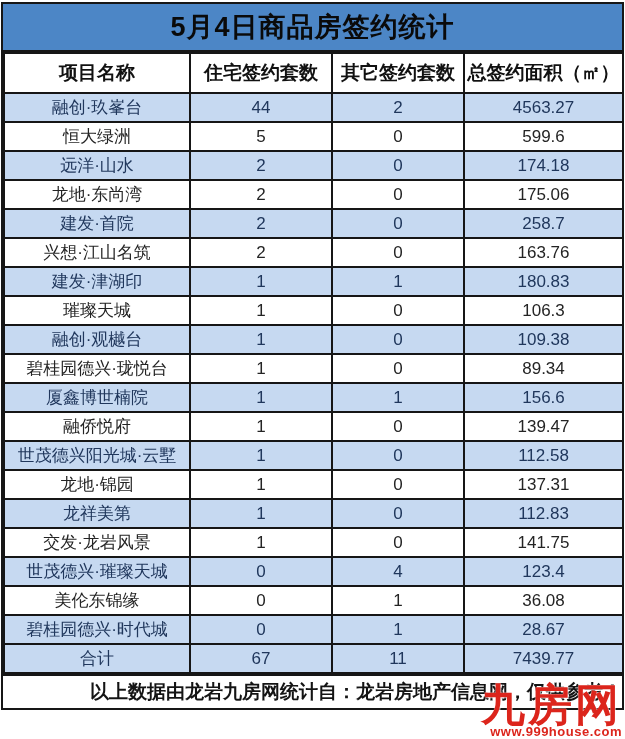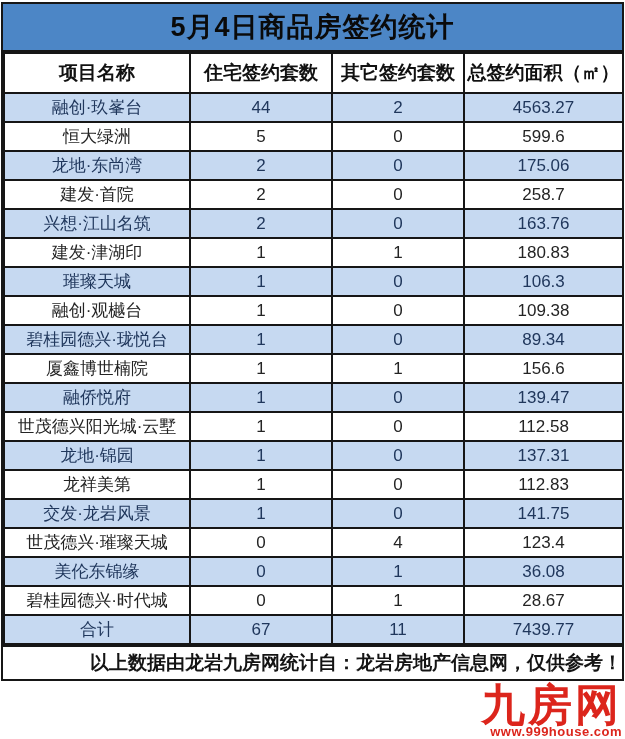--- a/index.html
+++ b/index.html
@@ -108,20 +108,26 @@
     <td>2</td>
     <td>4563.27</td>
   </tr>
         <tr>
     <td>恒大绿洲</td>
     <td>5</td>
     <td>0</td>
     <td>599.6</td>
   </tr>
         <tr>
+    <td>远洋·山水</td>
+    <td>2</td>
+    <td>0</td>
+    <td>174.18</td>
+  </tr>
+        <tr>
     <td>龙地·东尚湾</td>
     <td>2</td>
     <td>0</td>
     <td>175.06</td>
   </tr>
         <tr>
     <td>建发·首院</td>
     <td>2</td>
     <td>0</td>
     <td>258.7</td>

